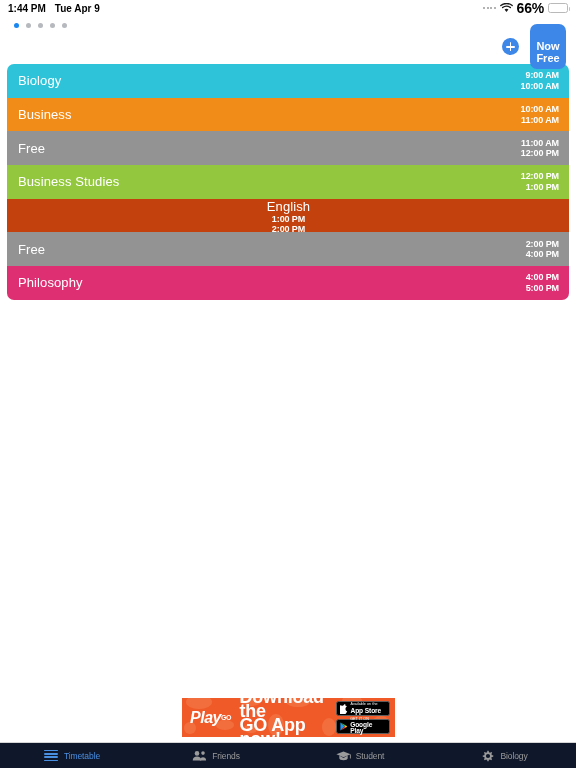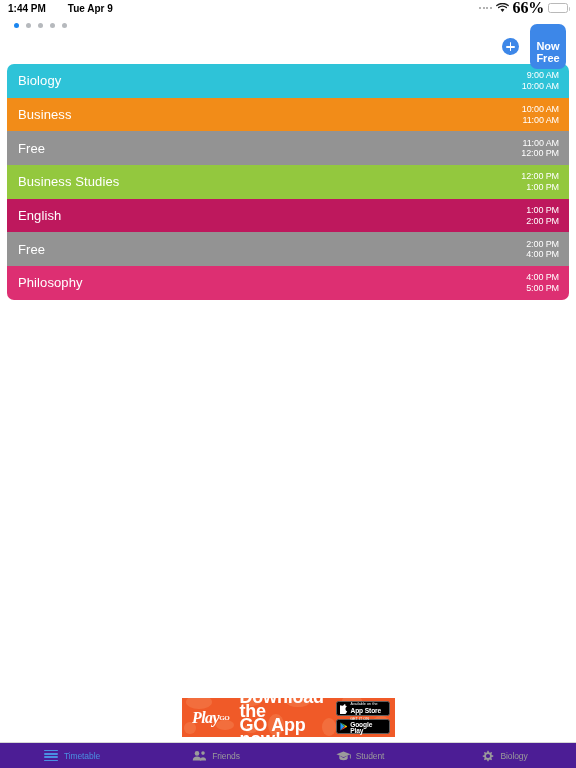--- a/index.html
+++ b/index.html
@@ -13,27 +13,27 @@
   
   .statusbar {
     height: 16px;
     display: flex;
     align-items: center;
     padding: 0 8px;
     font-size: 10px;
     color: #000;
     font-weight: bold;
   }
-  .sb-left { display: flex; align-items: center; gap: 22px; }
+  .sb-left { display: flex; align-items: center; gap: 9px; }
   .sb-spacer { flex: 1; }
   .sb-right { display: flex; align-items: center; gap: 4px; }
   .sb-dots { display: flex; gap: 1.5px; align-items: center; }
   .sb-dots i { width: 2px; height: 2px; background: #9a9a9a; border-radius: 50%; display: block; }
   .wifi { display: block; }
-  .batt-pct { font-size: 16px; font-weight: bold; letter-spacing: -0.2px; font-family: Liberation Serif, serif; }
+  .batt-pct { font-size: 14px; font-weight: bold; letter-spacing: -0.2px; }
   .batt {
     width: 20px; height: 9.5px;
     border: 1px solid #b9b9b9; border-radius: 2.5px;
     position: relative; padding: 1px;
   }
   .batt::after {
     content: ""; position: absolute; right: -3px; top: 3px;
     width: 1.5px; height: 3.5px; background: #c3c3c3; border-radius: 0 1px 1px 0;
   }
   .batt .fill { height: 100%; width: 66%; background: #44d362; border-radius: 1.2px; }
@@ -99,21 +99,21 @@
   .slot-name {
     color: #ffffff;
     font-size: 13px;
     letter-spacing: 0.1px;
     text-align: center;
   }
   .slot-times {
     text-align: right;
     color: #ffffff;
     font-size: 9px;
-    font-weight: normal;
+    font-weight: bold;
     line-height: 10.5px;
     letter-spacing: -0.1px;
   }
 
   
   .ad-wrap {
     position: absolute;
     left: 0; right: 0;
     top: 698px;
     display: flex;
@@ -133,21 +133,21 @@
   .ad-blobs { position: absolute; inset: 0; opacity: .55; }
   .ad-blobs b {
     position: absolute; display: block;
     background: #f5804f; border-radius: 50%;
   }
   .ad-logo {
     width: 48px; height: 30px;
     position: relative; z-index: 2;
     display: flex; align-items: center; justify-content: center;
     color: #ffffff;
-    font-family: Liberation Serif, serif;
+    font-family: Liberation Sans, sans-serif;
     font-style: italic;
     font-weight: bold;
     font-size: 16px;
     letter-spacing: -0.5px;
     flex: 0 0 auto;
   }
   .ad-logo sup { font-size: 7px; vertical-align: super; font-style: normal; }
   .ad-text {
     position: relative; z-index: 2;
     color: #ffffff;
@@ -169,21 +169,21 @@
   }
   .badge .b-txt { line-height: 1; }
   .badge .b-small { font-size: 3.6px; display: block; letter-spacing: 0.1px; }
   .badge .b-big { font-size: 6.6px; display: block; font-weight: bold; letter-spacing: -0.1px; margin-top: 0.5px; }
 
   
   .tabbar {
     position: absolute;
     left: 0; right: 0; bottom: 0;
     height: 26px;
-    background: #4c1d95;
+    background: #0f172a;
     border-top: 0.5px solid #d6d6d6;
     display: flex;
     text-align: center;
   }
   .tab {
     flex: 1;
     display: flex;
     align-items: center;
     justify-content: center;
     gap: 5px;
@@ -268,21 +268,21 @@
   </div>
 
   <div class="slot" style="background: rgb(147, 200, 62);">
     <span class="slot-name">Business Studies</span>
     <span class="slot-times">
       <span>12:00 PM</span><br>
       <span>1:00 PM</span>
     </span>
   </div>
 
-  <div class="slot" style="background: #be185d;">
+  <div class="slot" style="background: #c2410c; flex-direction: column;">
     <span class="slot-name">English</span>
     <span class="slot-times">
       <span>1:00 PM</span><br>
       <span>2:00 PM</span>
     </span>
   </div>
 
   <div class="slot" style="background: rgb(147, 147, 147);">
     <span class="slot-name">Free</span>
     <span class="slot-times">

